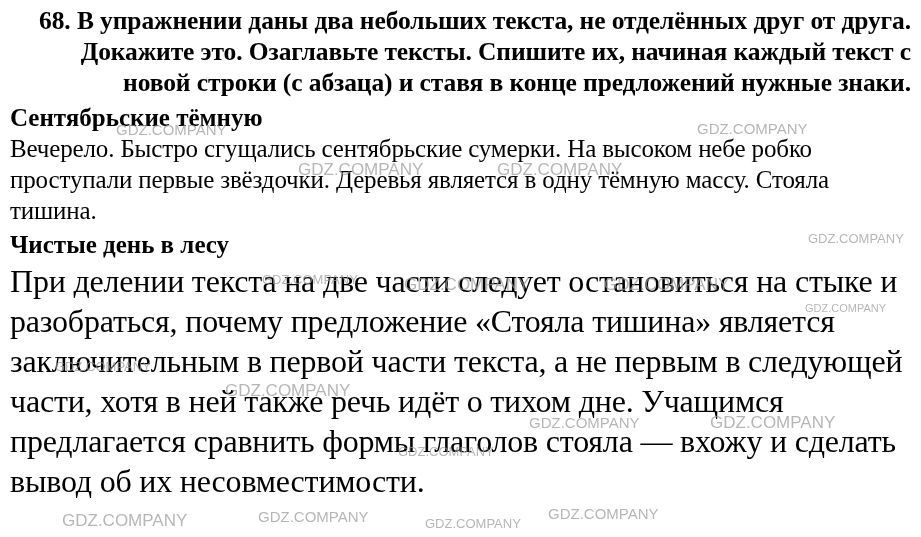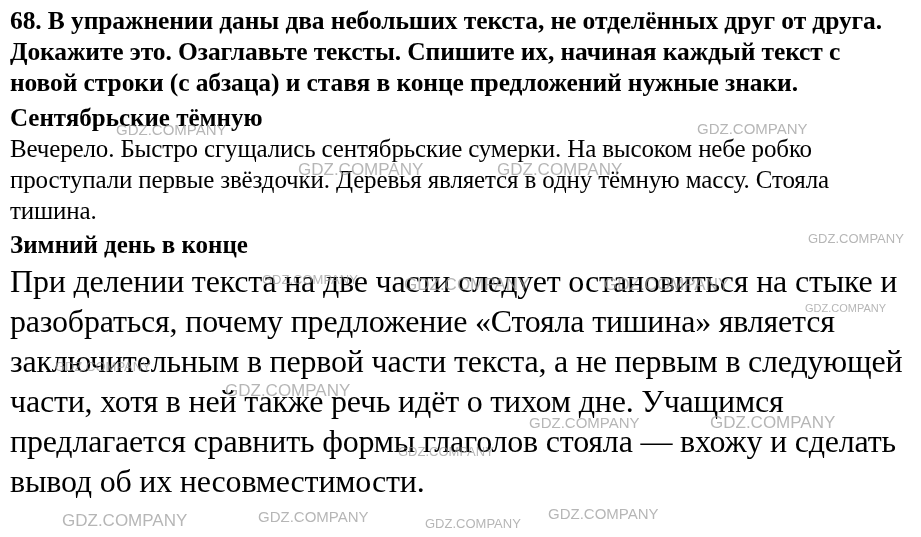--- a/index.html
+++ b/index.html
@@ -26,20 +26,21 @@
     position: relative;
     z-index: 2;
     padding: 6px 10px 0 10px;
   }
   .task-intro {
     font-size: 25.5px;
     font-weight: bold;
     line-height: 1.21;
     letter-spacing: -0.1px;
     margin: 0 0 4px 0;
+    text-align: right;
   }
   .task-num {
     font-weight: bold;
   }
   .heading {
     font-size: 25px;
     font-weight: bold;
     line-height: 1.2;
     margin: 0;
   }
@@ -90,21 +91,21 @@
     <p class="task-intro"><span class="task-num">68.</span> <span>В упражнении даны два небольших текста, не отделённых друг от друга. Докажите это. Озаглавьте тексты. Спишите их, начиная каждый текст с новой строки (с абзаца) и ставя в конце предложений нужные знаки.</span></p>
 
     <div class="block">
       <p class="heading">Сентябрьские тёмную</p>
       <p class="para">Вечерело. Быстро сгущались сентябрьские сумерки. На высоком небе робко проступали первые звёздочки. Деревья является в одну тёмную массу. Стояла тишина.</p>
     </div>
 
     <div class="spacer-small"></div>
 
     <div class="block">
-      <p class="heading">Зимний день в конце</p>
+      <p class="heading">Чистые день в лесу</p>
     </div>
 
     <p class="commentary">При делении текста на две части следует остановиться на стыке и разобраться, почему предложение «Стояла тишина» является заключительным в первой части текста, а не первым в следующей части, хотя в ней также речь идёт о тихом дне. Учащимся предлагается сравнить формы глаголов стояла — вхожу и сделать вывод об их несовместимости.</p>
 
   </div>
 
   <div class="wm-layer">
       <span class="wm" style="left: 116px; top: 105px; font-size: 15px;">GDZ.COMPANY</span>
       <span class="wm" style="left: 697px; top: 104px; font-size: 15px;">GDZ.COMPANY</span>
       <span class="wm" style="left: 298px; top: 144px; font-size: 17px;">GDZ.COMPANY</span>

